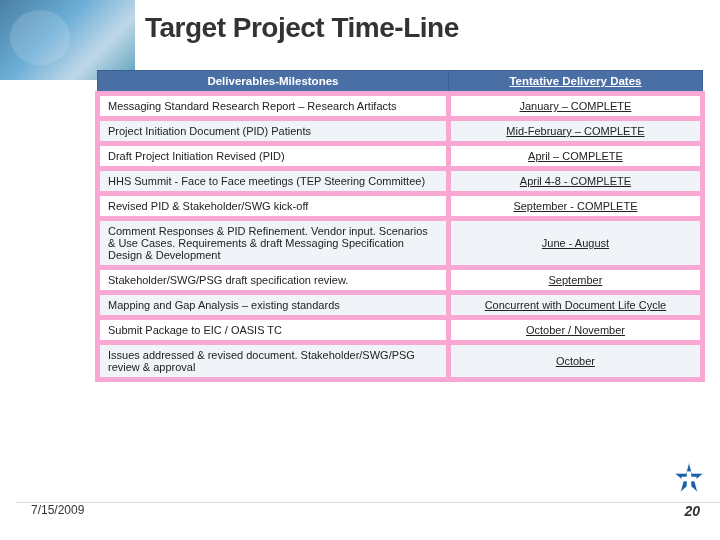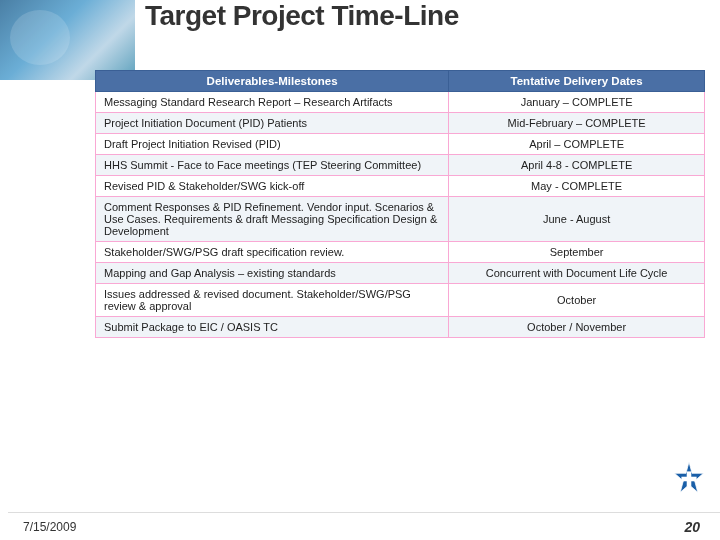--- a/index.html
+++ b/index.html
@@ -26,21 +26,21 @@
       position: absolute;
       top: 10px; left: 10px;
       width: 60px; height: 55px;
       border-radius: 50%;
       background: rgba(255,255,255,0.15);
     }
 
     
     .page-title {
       position: absolute;
-      top: 0;
+      top: 12px;
       left: 145px;
       right: 20px;
       font-size: 28px;
       font-weight: bold;
       color: #333;
       letter-spacing: -0.5px;
     }
 
     
     .main-content {
@@ -64,49 +64,50 @@
       color: #fff;
       padding: 4px 8px;
       text-align: center;
       font-weight: bold;
       font-size: 11.5px;
       border: 1px solid #3a5f95;
     }
 
     .data-table tbody tr td {
       padding: 4px 8px;
-      border: 1px solid #f9a8d4;
+      border: 5px solid #f9a8d4;
       vertical-align: middle;
     }
 
     .data-table tbody tr:nth-child(even) td {
       background: #f0f4f8;
     }
     .data-table tbody tr:nth-child(odd) td {
       background: #fff;
     }
 
     .col-deliverable {
       width: 58%;
     }
     .col-dates {
       width: 42%;
       text-align: center;
+      text-decoration: underline;
     }
 
     
     .footer {
       position: absolute;
       bottom: 0;
-      left: 8px;
+      left: 16px;
       right: 0;
-      height: 28px;
+      height: 38px;
       background: #fff;
       display: flex;
-      align-items: center;
+      align-items: flex-start;
       justify-content: space-between;
       padding: 0 20px 0 15px;
       border-top: 1px solid #ddd;
     }
     .footer-left {
       font-size: 12px;
       color: #333;
     }
     .footer-center {
       font-size: 11px;
@@ -163,41 +164,41 @@
         <tr>
           <td class="col-deliverable">Draft Project Initiation Revised (PID)</td>
           <td class="col-dates">April – COMPLETE</td>
         </tr>
         <tr>
           <td class="col-deliverable">HHS Summit - Face to Face meetings (TEP Steering Committee)</td>
           <td class="col-dates">April 4-8 - COMPLETE</td>
         </tr>
         <tr>
           <td class="col-deliverable">Revised PID &amp; Stakeholder/SWG kick-off</td>
-          <td class="col-dates">May  - COMPLETE</td>
+          <td class="col-dates">September  - COMPLETE</td>
         </tr>
         <tr>
           <td class="col-deliverable">Comment Responses &amp; PID Refinement. Vendor input. Scenarios &amp; Use Cases.  Requirements &amp; draft Messaging Specification Design &amp; Development</td>
           <td class="col-dates">June - August</td>
         </tr>
         <tr>
           <td class="col-deliverable">Stakeholder/SWG/PSG draft specification review.</td>
           <td class="col-dates">September</td>
         </tr>
         <tr>
           <td class="col-deliverable">Mapping and Gap Analysis – existing standards</td>
           <td class="col-dates">Concurrent with Document Life Cycle</td>
         </tr>
         <tr>
+          <td class="col-deliverable">Submit Package to EIC / OASIS TC</td>
+          <td class="col-dates">October / November</td>
+        </tr>
+        <tr>
           <td class="col-deliverable">Issues addressed &amp; revised document. Stakeholder/SWG/PSG review &amp; approval</td>
           <td class="col-dates">October</td>
-        </tr>
-        <tr>
-          <td class="col-deliverable">Submit Package to EIC / OASIS TC</td>
-          <td class="col-dates">October / November</td>
         </tr>
       </tbody>
   </table>
 </div>
 
 <div class="star-badge">
   <svg class="star-of-life" viewBox="0 0 100 100" xmlns="http://www.w3.org/2000/svg">
 
     <polygon points="50,5 58,35 88,35 65,55 73,85 50,65 27,85 35,55 12,35 42,35" fill="#1a5fa8" stroke="#fff" stroke-width="2"></polygon>
 

